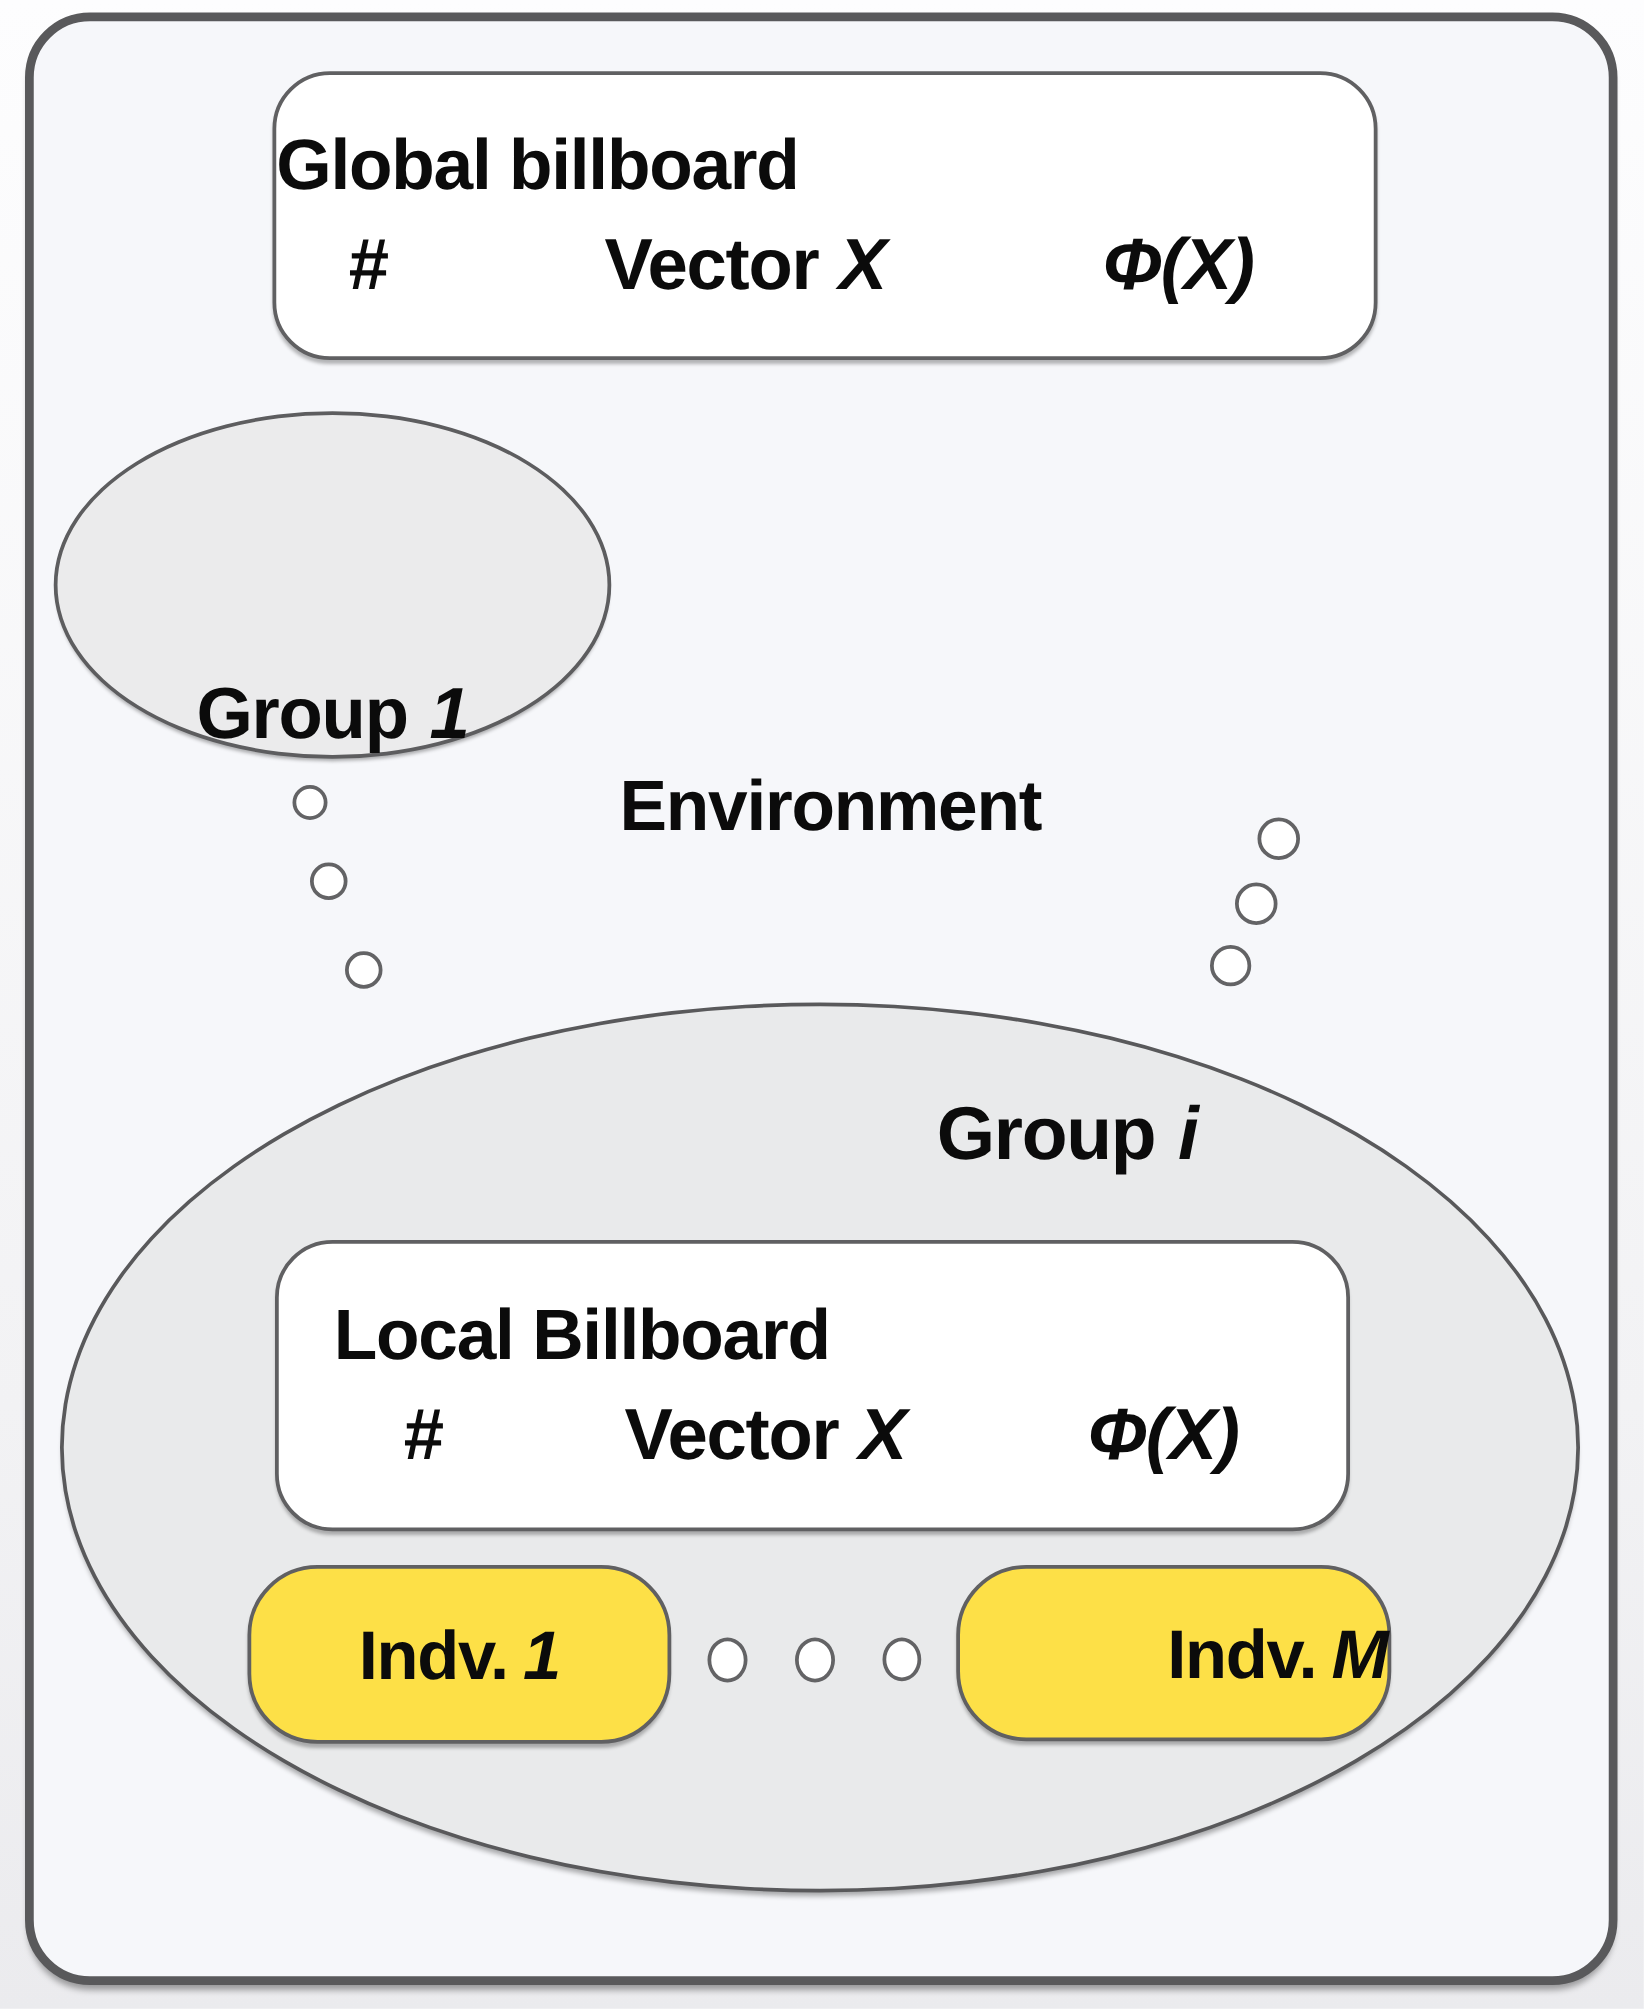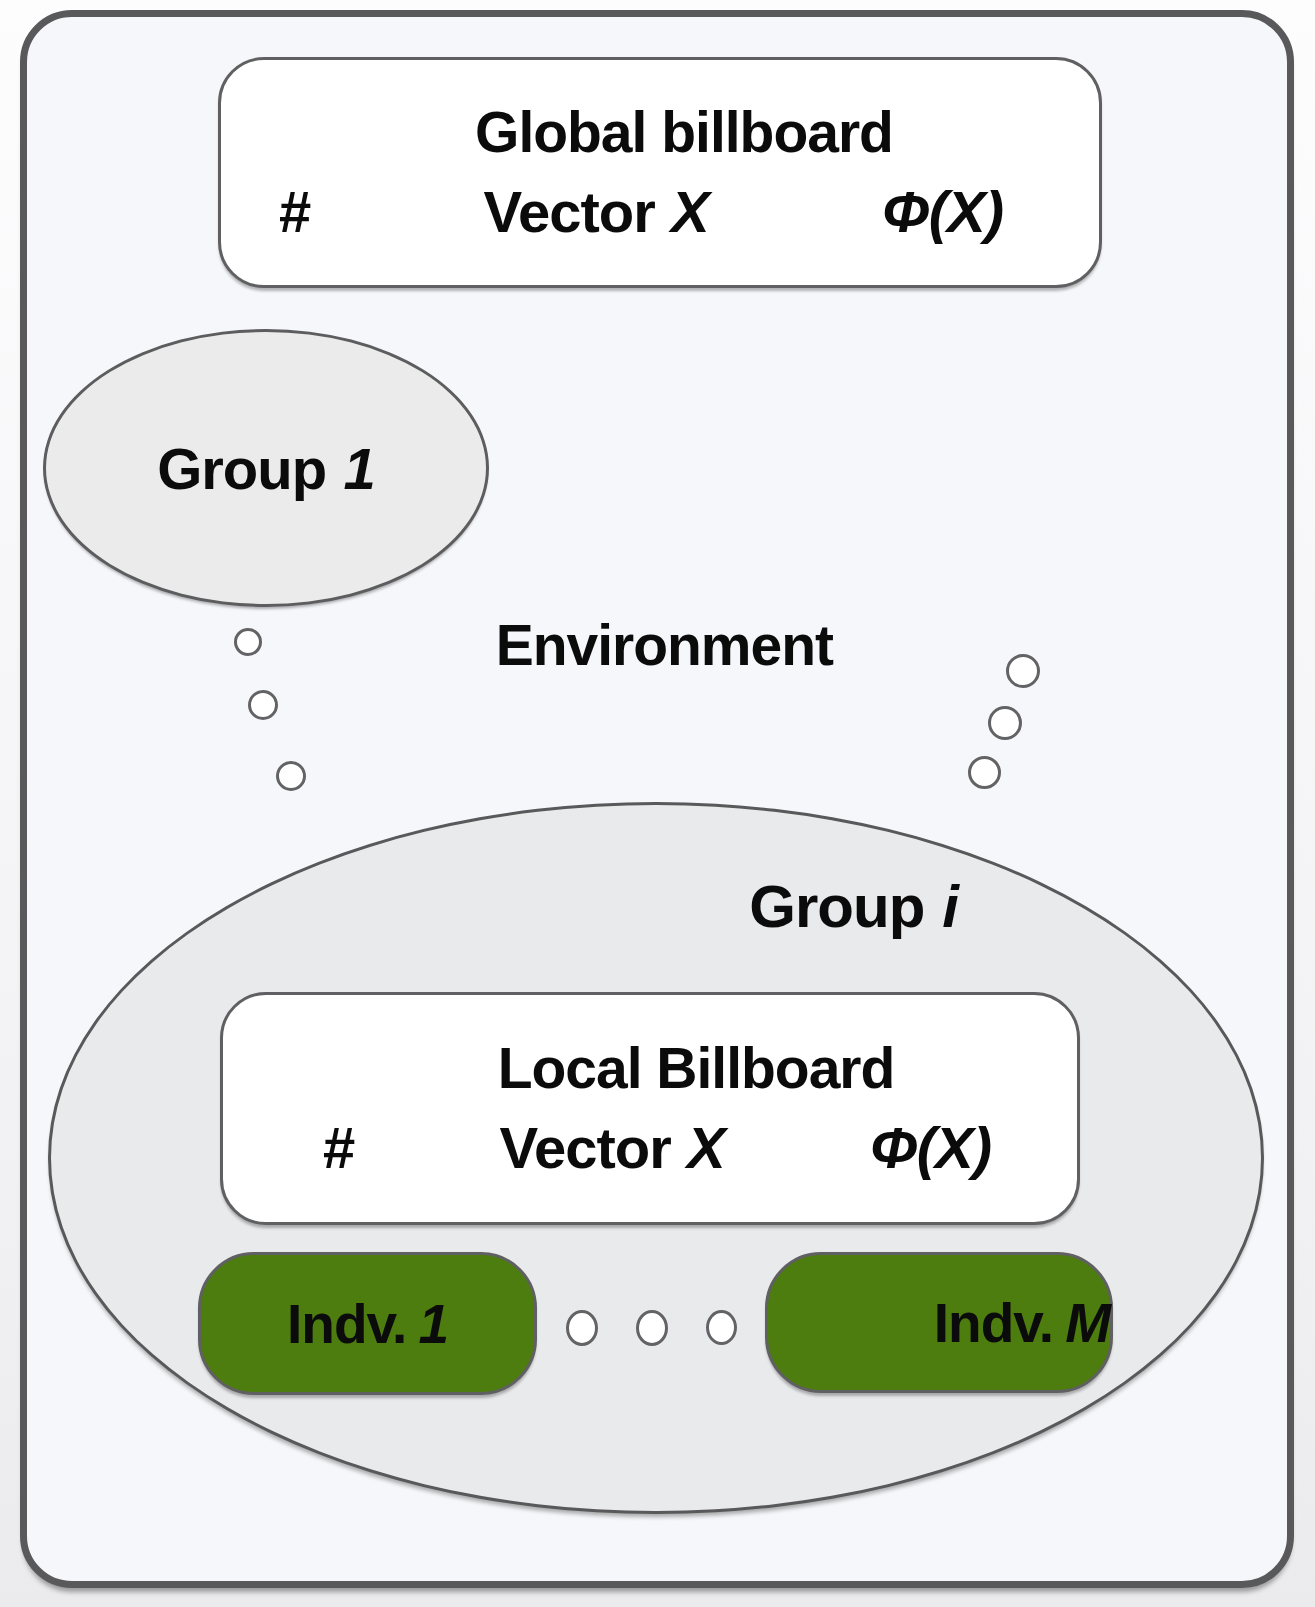--- a/index.html
+++ b/index.html
@@ -24,39 +24,39 @@
   
   .bill-box {
     position: absolute;
     background: #ffffff;
     border: 3px solid #606062;
     border-radius: 46px;
     box-shadow: 0 4px 3px -1px rgba(0,0,0,0.28);
     display: flex; flex-direction: column; justify-content: center;
     gap: 16px;
   }
-  .bill-title { text-align: center; font-size: 57px; line-height: 1.1; letter-spacing: -1px; margin-left: 48px; }
+  .bill-title { font-size: 57px; line-height: 1.1; letter-spacing: -1px; }
   .w-med  { font-weight: 600; }
   .w-bold { font-weight: 800; }
   .bill-row {
     display: flex; align-items: center; justify-content: space-between;
     font-size: 58px; font-weight: 600; line-height: 1.1; letter-spacing: -1px;
   }
   .row-global { padding: 0 96px 0 58px; }
   .row-local  { padding: 0 86px 0 56px; }
   .var-italic { font-style: italic; }
   .vector-var { margin-left: 0.28em; }
 
   
   .ellipse {
     position: absolute;
     background: #ebebec;
     border: 3px solid #5d5d5f;
     border-radius: 50%;
-    display: flex; align-items: center; justify-content: center;
+    display: flex; align-items: flex-end; justify-content: center;
     box-shadow: 0 4px 3px -2px rgba(0,0,0,0.30);
   }
   .group-label { font-size: 58px; font-weight: 700; letter-spacing: -1px; white-space: nowrap; }
   .group-label .var-italic { margin-left: 0.30em; }
 
   .big-ellipse {
     position: absolute; left: 48px; top: 802px; width: 1216px; height: 712px;
     background: #e9eaeb;
     border: 3px solid #59595b;
     border-radius: 50%;
@@ -74,21 +74,21 @@
 
   
   .dot {
     position: absolute; background: #ffffff;
     border: 3px solid #636365; border-radius: 50%;
   }
 
   
   .indv-box {
     position: absolute;
-    background: #4d7c0f; border: 3px solid #606062; border-radius: 56px;
+    background: #fde047; border: 3px solid #606062; border-radius: 56px;
     box-shadow: 0 4px 3px -1px rgba(0,0,0,0.28);
     display: flex; align-items: center; justify-content: center;
   }
   .indv-label { font-size: 55px; font-weight: 600; letter-spacing: -1px; white-space: nowrap; }
   .indv-label .var-italic { margin-left: 0.22em; }
 </style>
 </head>
 <body>
 
 <div class="canvas">

